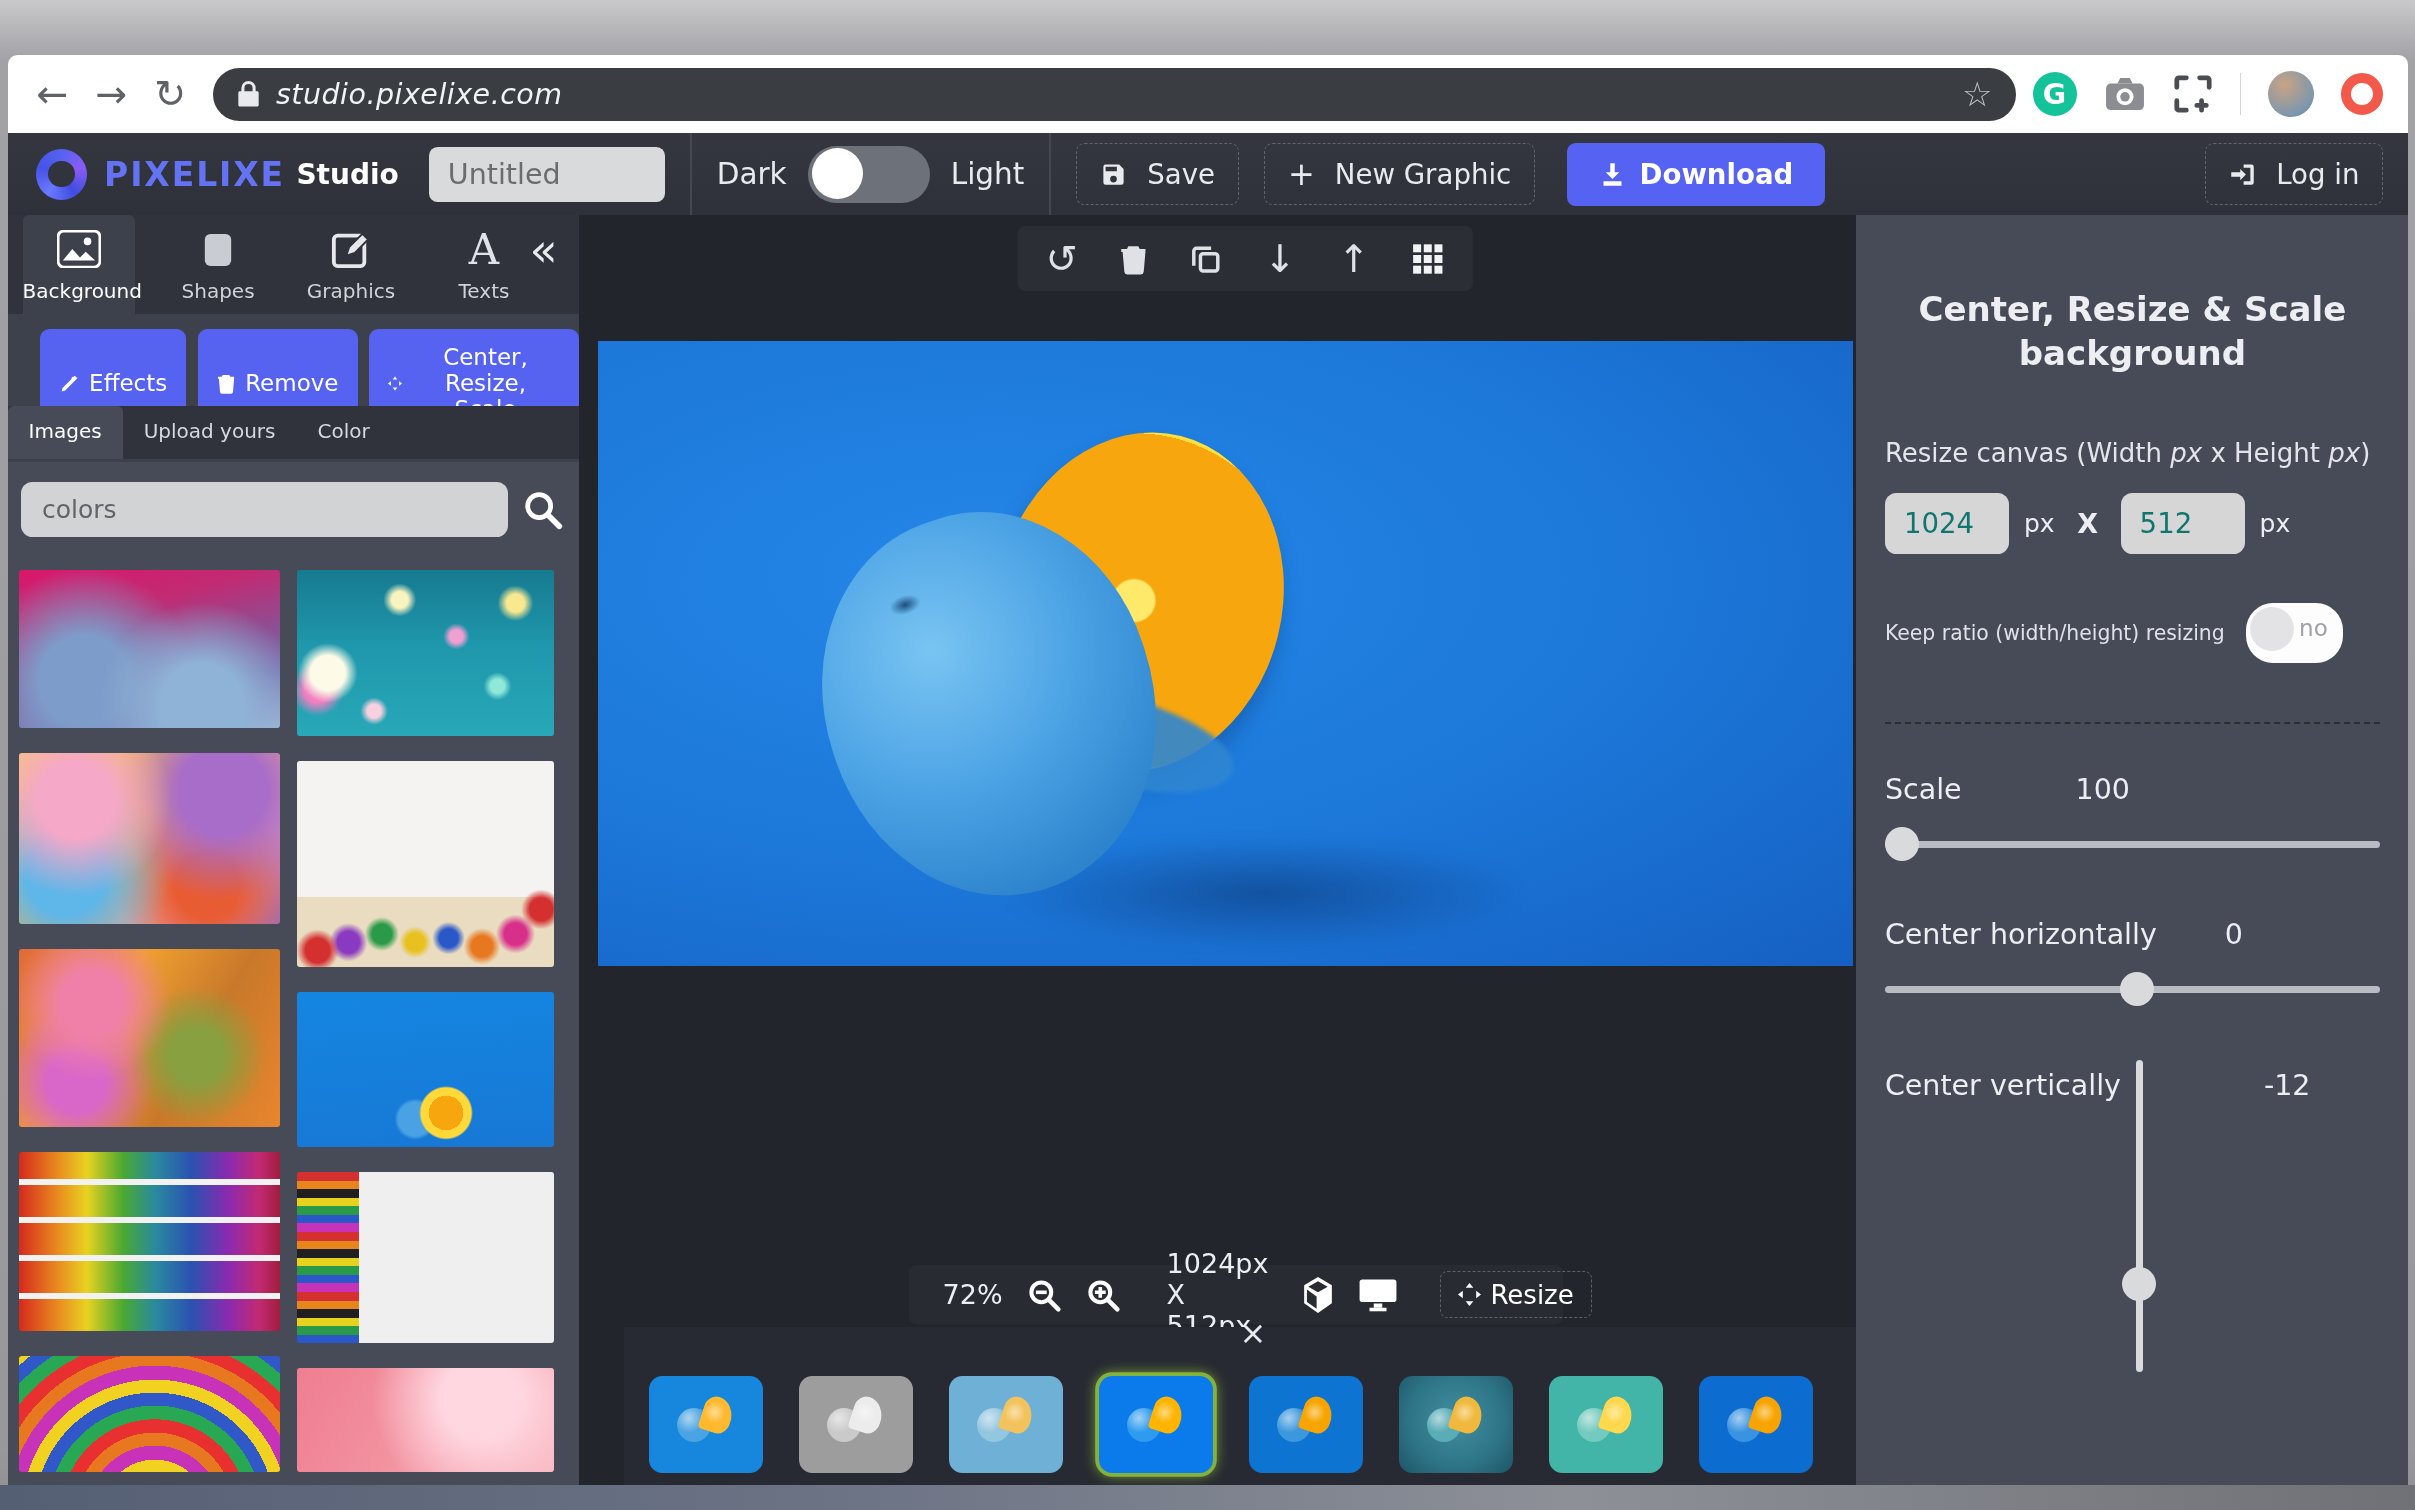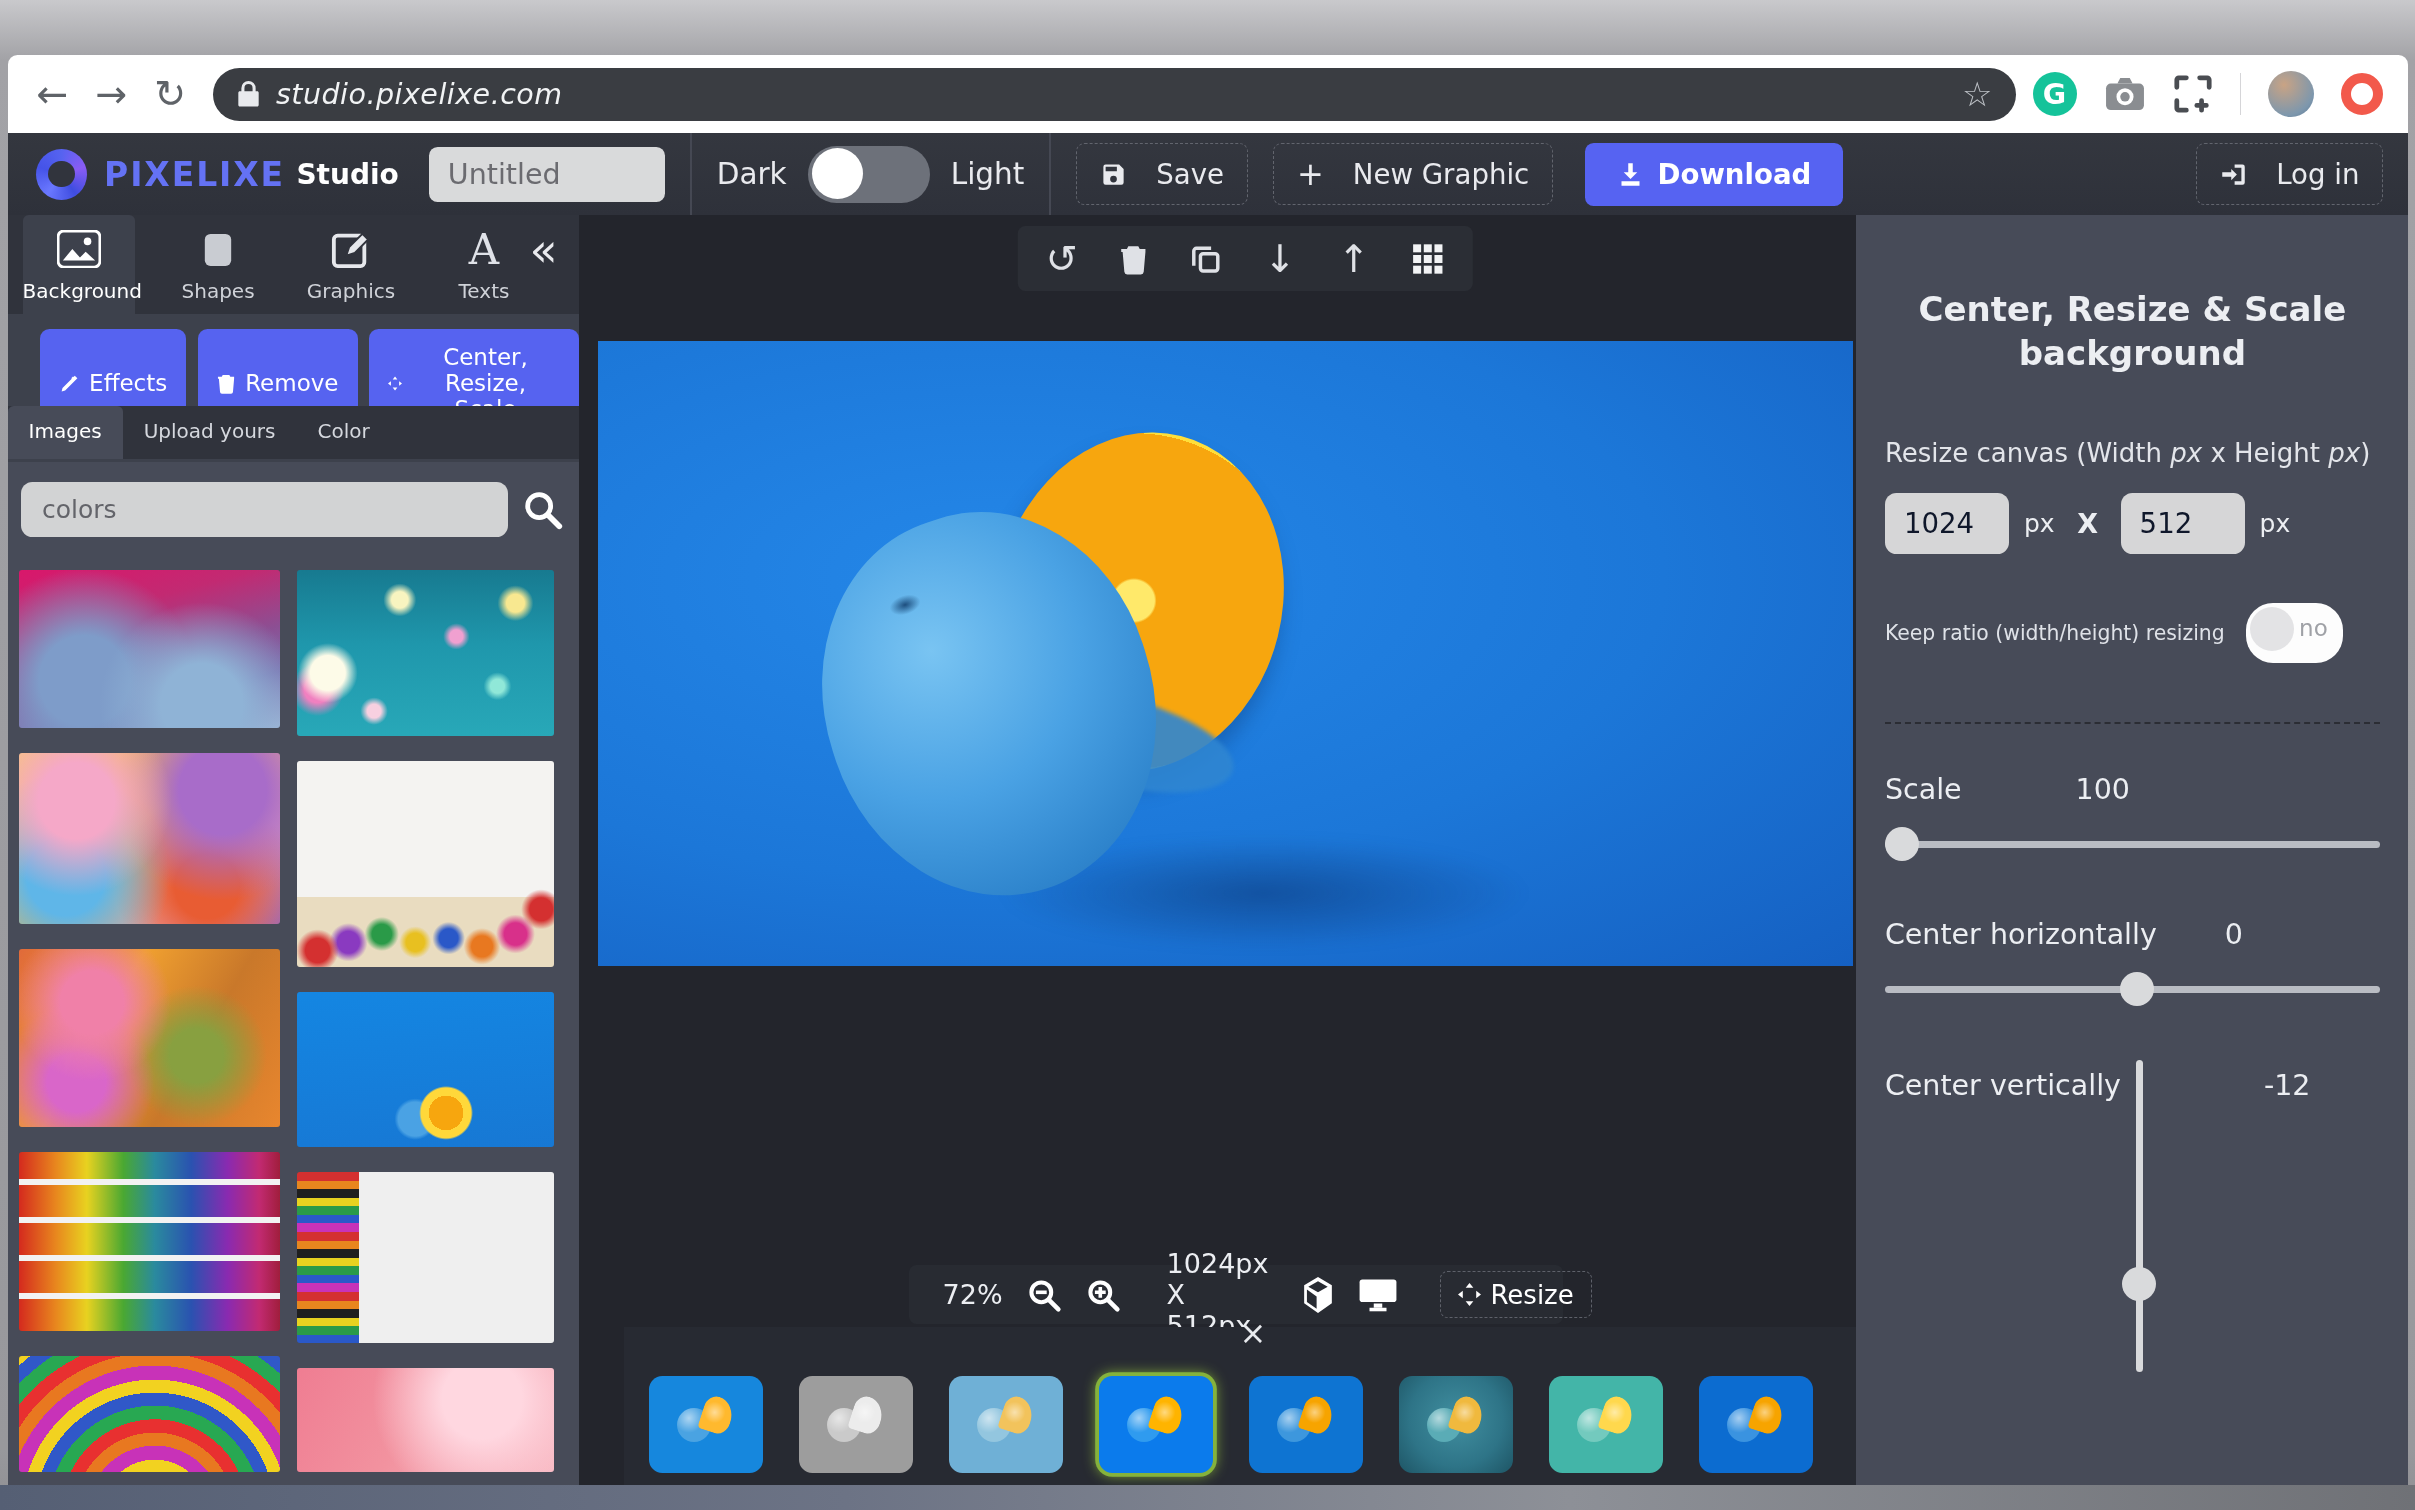--- a/index.html
+++ b/index.html
@@ -45,21 +45,21 @@
   .logo::after{content:"";position:absolute;inset:12.4px;border-radius:50%;background:#31343d;}
   .brand { font-size:33px; font-weight:bold; color:#6472f4; letter-spacing:1.9px; margin-left:17px;}
   .brand-suffix { font-size:28px; font-weight:bold; color:#fff; margin-left:11.4px;}
   .title-input { width:236px;height:55px;margin-left:30px;border:none;border-radius:8.6px;
     background:#d9dadb;color:#6b6b70;font-size:28.5px;padding:0 19px;font-family:inherit;}
   .vdiv { width:1.9px;height:82px;background:#454853;margin:0 25px; }
   .mode-label { font-size:29.5px; }
   .toggle { width:122px;height:57px;border-radius:30px;background:#6d717a;margin:0 21px;position:relative;cursor:pointer;}
   .toggle .knob{position:absolute;left:3.8px;top:2.9px;width:51px;height:51px;border-radius:50%;background:#fff;}
   .btn-dashed { border:1.9px dashed #62656e; border-radius:8.6px; background:transparent;
-    color:#e9eaee; font-size:27.6px; padding:13.3px 23px; display:flex;align-items:center;gap:29px;
+    color:#e9eaee; font-size:27.6px; padding:13.3px 23px; display:flex;align-items:center;gap:20px;
     font-family:inherit; cursor:pointer;}
   .btn-solid { border:none; border-radius:8.6px; background:#5663f2; color:#fff; font-weight:bold;
     font-size:27.6px; padding:15px 32px; display:flex; align-items:center; gap:13.3px; font-family:inherit; cursor:pointer;}
   .login { position:absolute; right:25px; }
   
   .left {
     position:absolute; left:0; top:82px; bottom:0; width:571px;
     background:#3d414c; z-index:4;
   }
   .ltabs { position:absolute; left:0; top:0; right:0; height:99px; background:#30333c;
@@ -132,21 +132,21 @@
   .filters-close { position:absolute; right:590px; top:1099px; color:#e8eaee; font-size:32px;
     cursor:pointer; z-index:6;}
   
   .right { position:absolute; right:0; top:82px; bottom:0; width:552px; background:#474b58;
     color:#eceef2; padding:0 28.5px; z-index:4;}
   .rp-title { text-align:center; margin-top:72px; font-size:34px; font-weight:600; line-height:44px;}
   .rp-caption { margin-top:63px; font-size:26px; color:#e3e5ea;}
   .rp-caption i { font-style:italic; }
   .dim-row { display:flex; align-items:center; margin-top:25px; gap:15px;}
   .dim-input { width:124px; height:61px; border:none; border-radius:11.4px; background:#d6d6d7;
-    color:#0f172a; font-size:27.6px; padding:0 19px; font-family:inherit;}
+    color:#0f766e; font-size:27.6px; padding:0 19px; font-family:inherit;}
   .dim-unit { font-size:25px; } .dim-x { font-size:27px; font-weight:600; margin:0 7.6px;}
   .ratio-row { display:flex; align-items:center; margin-top:49px; gap:21px;}
   .ratio-label { font-size:20.4px; color:#dfe2e8;}
   .ratio-toggle { width:97px; height:60px; border-radius:27px; background:#fdfdfd; position:relative; cursor:pointer;}
   .ratio-toggle .knob { position:absolute; left:3.8px; top:3.8px; width:44px; height:44px; border-radius:50%; background:#e3e3e5;}
   .ratio-toggle .txt { position:absolute; right:15px; top:12.4px; font-size:23px; color:#9fa1a6;}
   .dashed-sep { margin-top:59px; border-top:2.9px dashed #2b2d34;}
   .slider-label-row { display:flex; margin-top:49px; font-size:28.5px;}
   .slider-value { margin-left:114px; }
   .hslider { position:relative; height:38px; margin-top:19px;}

